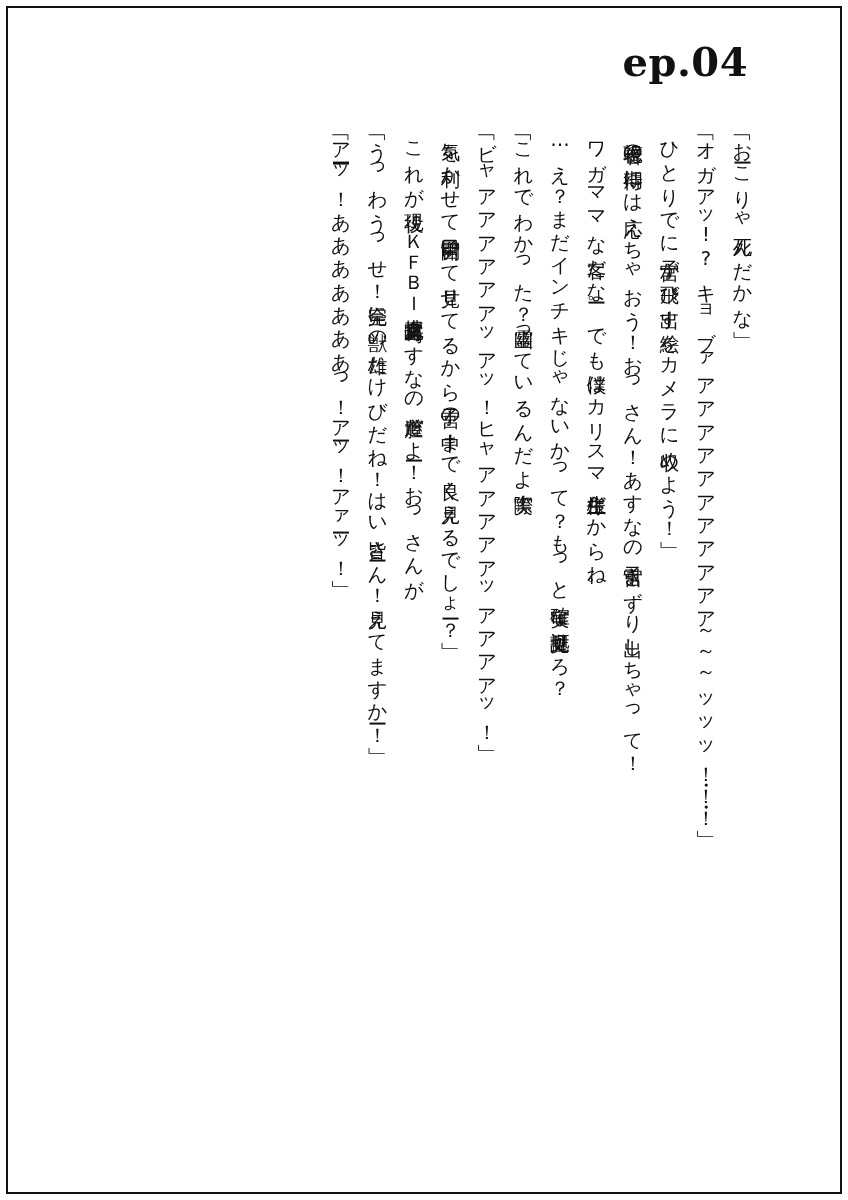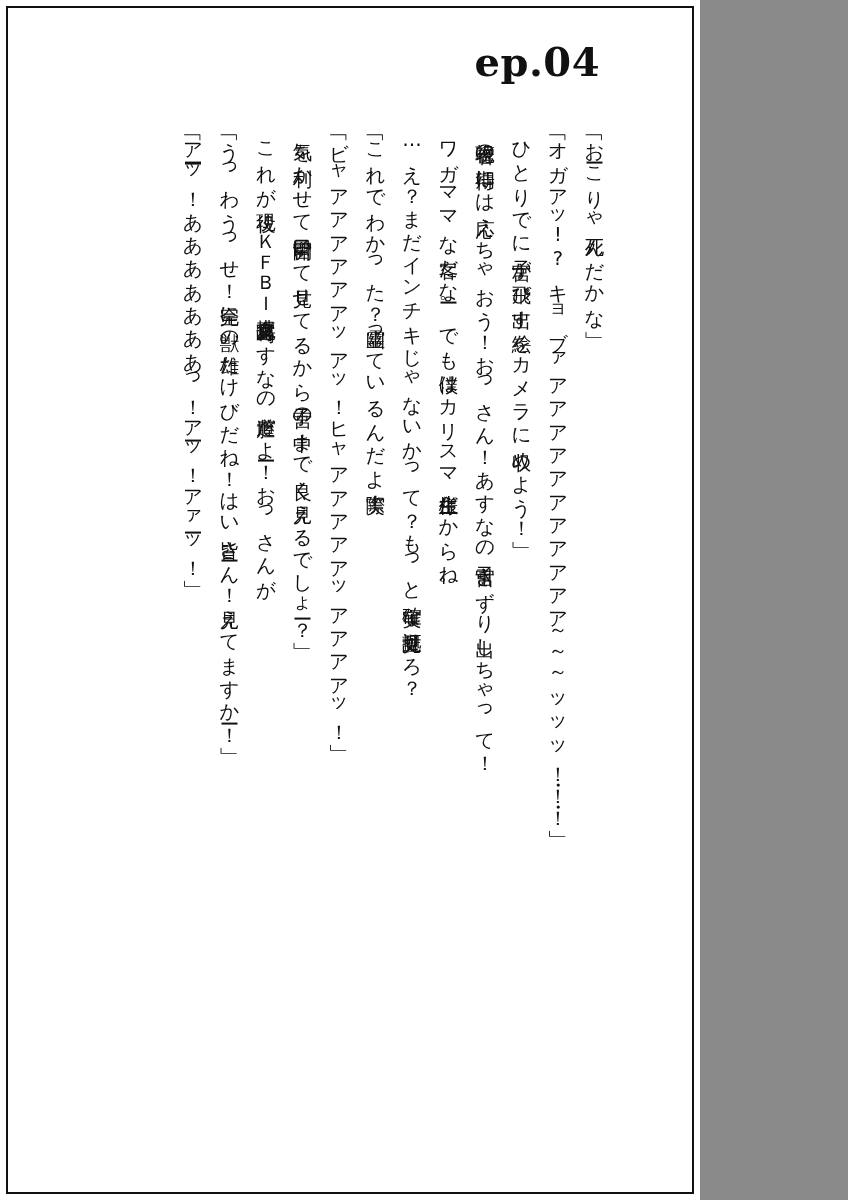--- a/index.html
+++ b/index.html
@@ -2,21 +2,21 @@
 <html><head>
 <meta charset="utf-8">
 <style>
   html, body {
     margin: 0;
     padding: 0;
     background: #8a8a8a;
   }
   .page {
     position: relative;
-    width: 700px;
+    width: 848px;
     height: 1200px;
     background: #ffffff;
     box-sizing: border-box;
     overflow: hidden;
     font-family: "DejaVu Sans", "Liberation Sans", sans-serif;
   }
   
   .page-frame {
     position: absolute;
     left: 6px;

